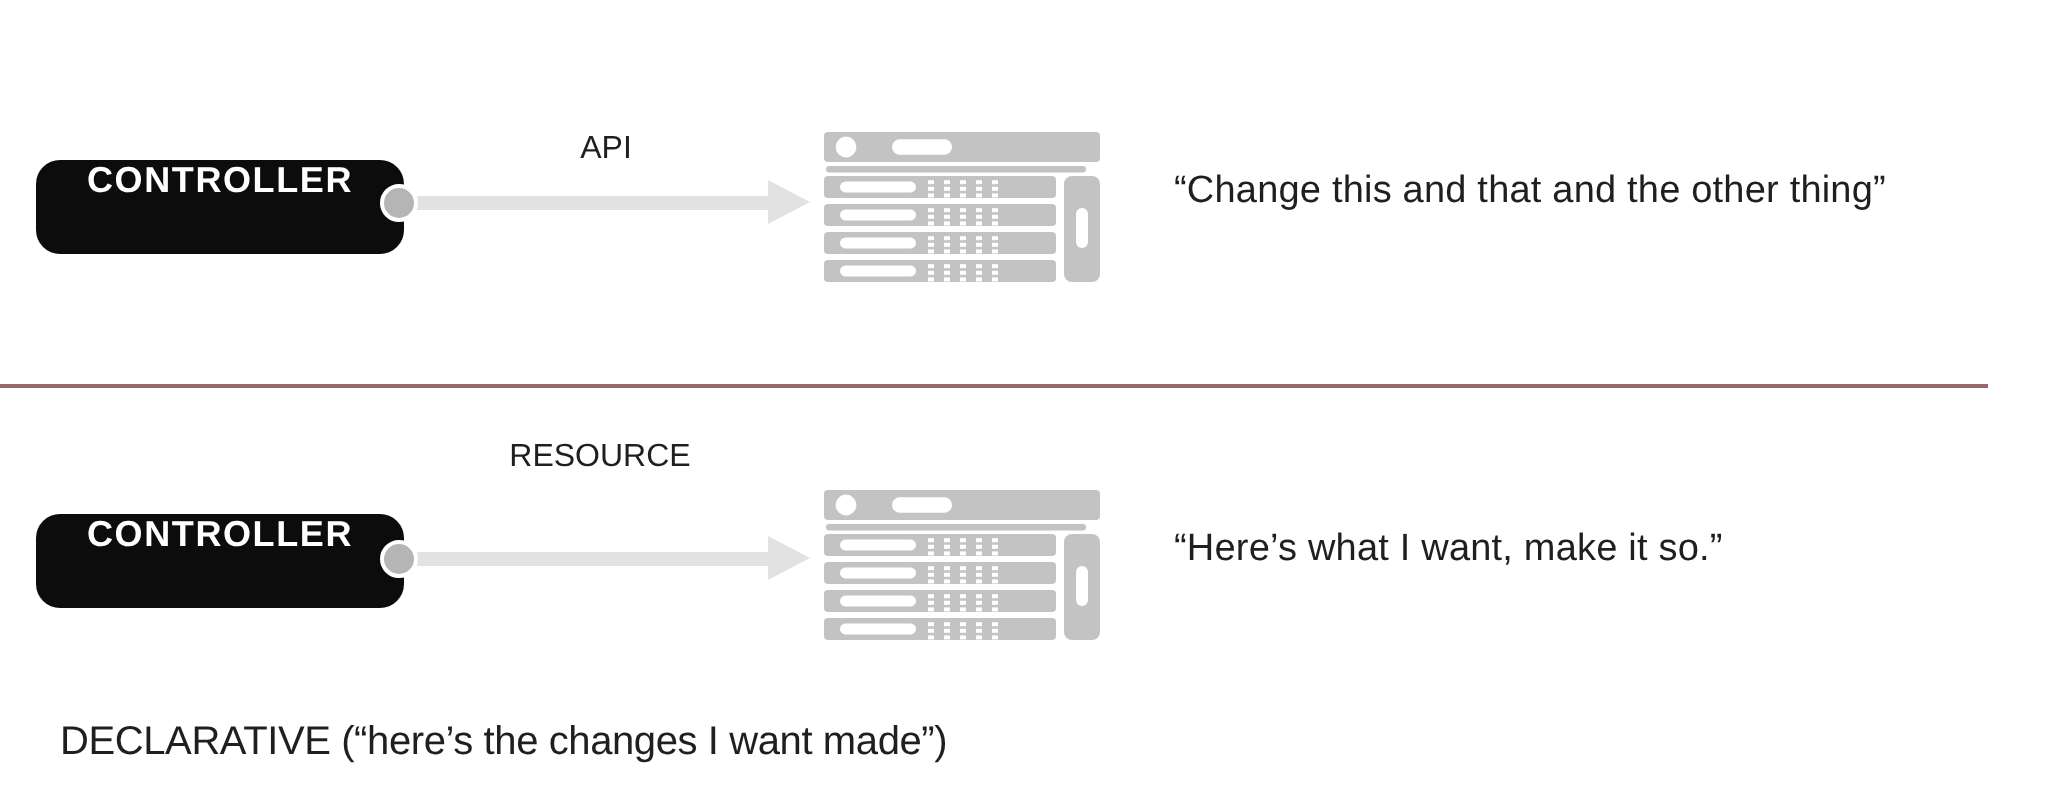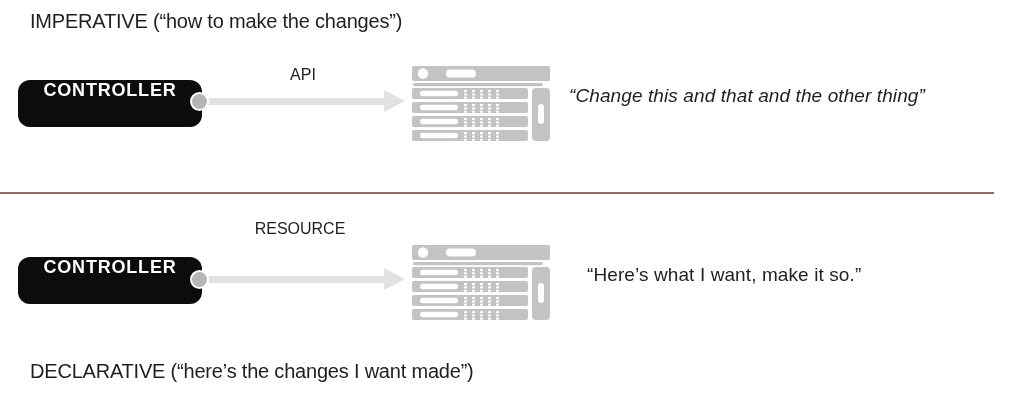--- a/index.html
+++ b/index.html
@@ -113,37 +113,36 @@
       <use href="#server-row" y="50"></use>
       <use href="#server-row" y="64"></use>
       <rect x="120" y="22" width="18" height="53" rx="4" fill="var(--server-gray)"></rect>
       <rect x="126" y="38" width="6" height="20" rx="3" fill="#fff"></rect>
     </g>
   </defs>
 </svg>
 
 <div class="slide">
 
-  <div class="abs section-title" style="left:30px;top:10px;">IMPERATIVE (“how to make the changes”)</div>
 
   <div class="abs controller-pill" style="left:18px;top:80px;">
     <span class="controller-label">CONTROLLER</span>
   </div>
 
   <div class="abs arrow-label" style="left:203px;top:66px;">API</div>
 
   <div class="abs arrow-shaft" style="left:205px;top:98px;"></div>
   <div class="abs arrow-head" style="left:384px;top:90px;"></div>
   <div class="abs connector-dot" style="left:190px;top:92px;"></div>
 
   <svg class="abs" style="left:412px;top:66px;" width="138" height="75" viewBox="0 0 138 75">
     <use href="#server-rack"></use>
   </svg>
 
-  <div class="abs quote-text" style="left:569px;top:85px;font-style:italic;">“Change this and that and the other thing”</div>
+  <div class="abs quote-text" style="left:587px;top:85px;">“Change this and that and the other thing”</div>
 
   <div class="abs divider-line"></div>
 
   <div class="abs arrow-label" style="left:200px;top:220px;">RESOURCE</div>
 
   <div class="abs controller-pill" style="left:18px;top:257px;">
     <span class="controller-label">CONTROLLER</span>
   </div>
 
   <div class="abs arrow-shaft" style="left:205px;top:276px;"></div>

